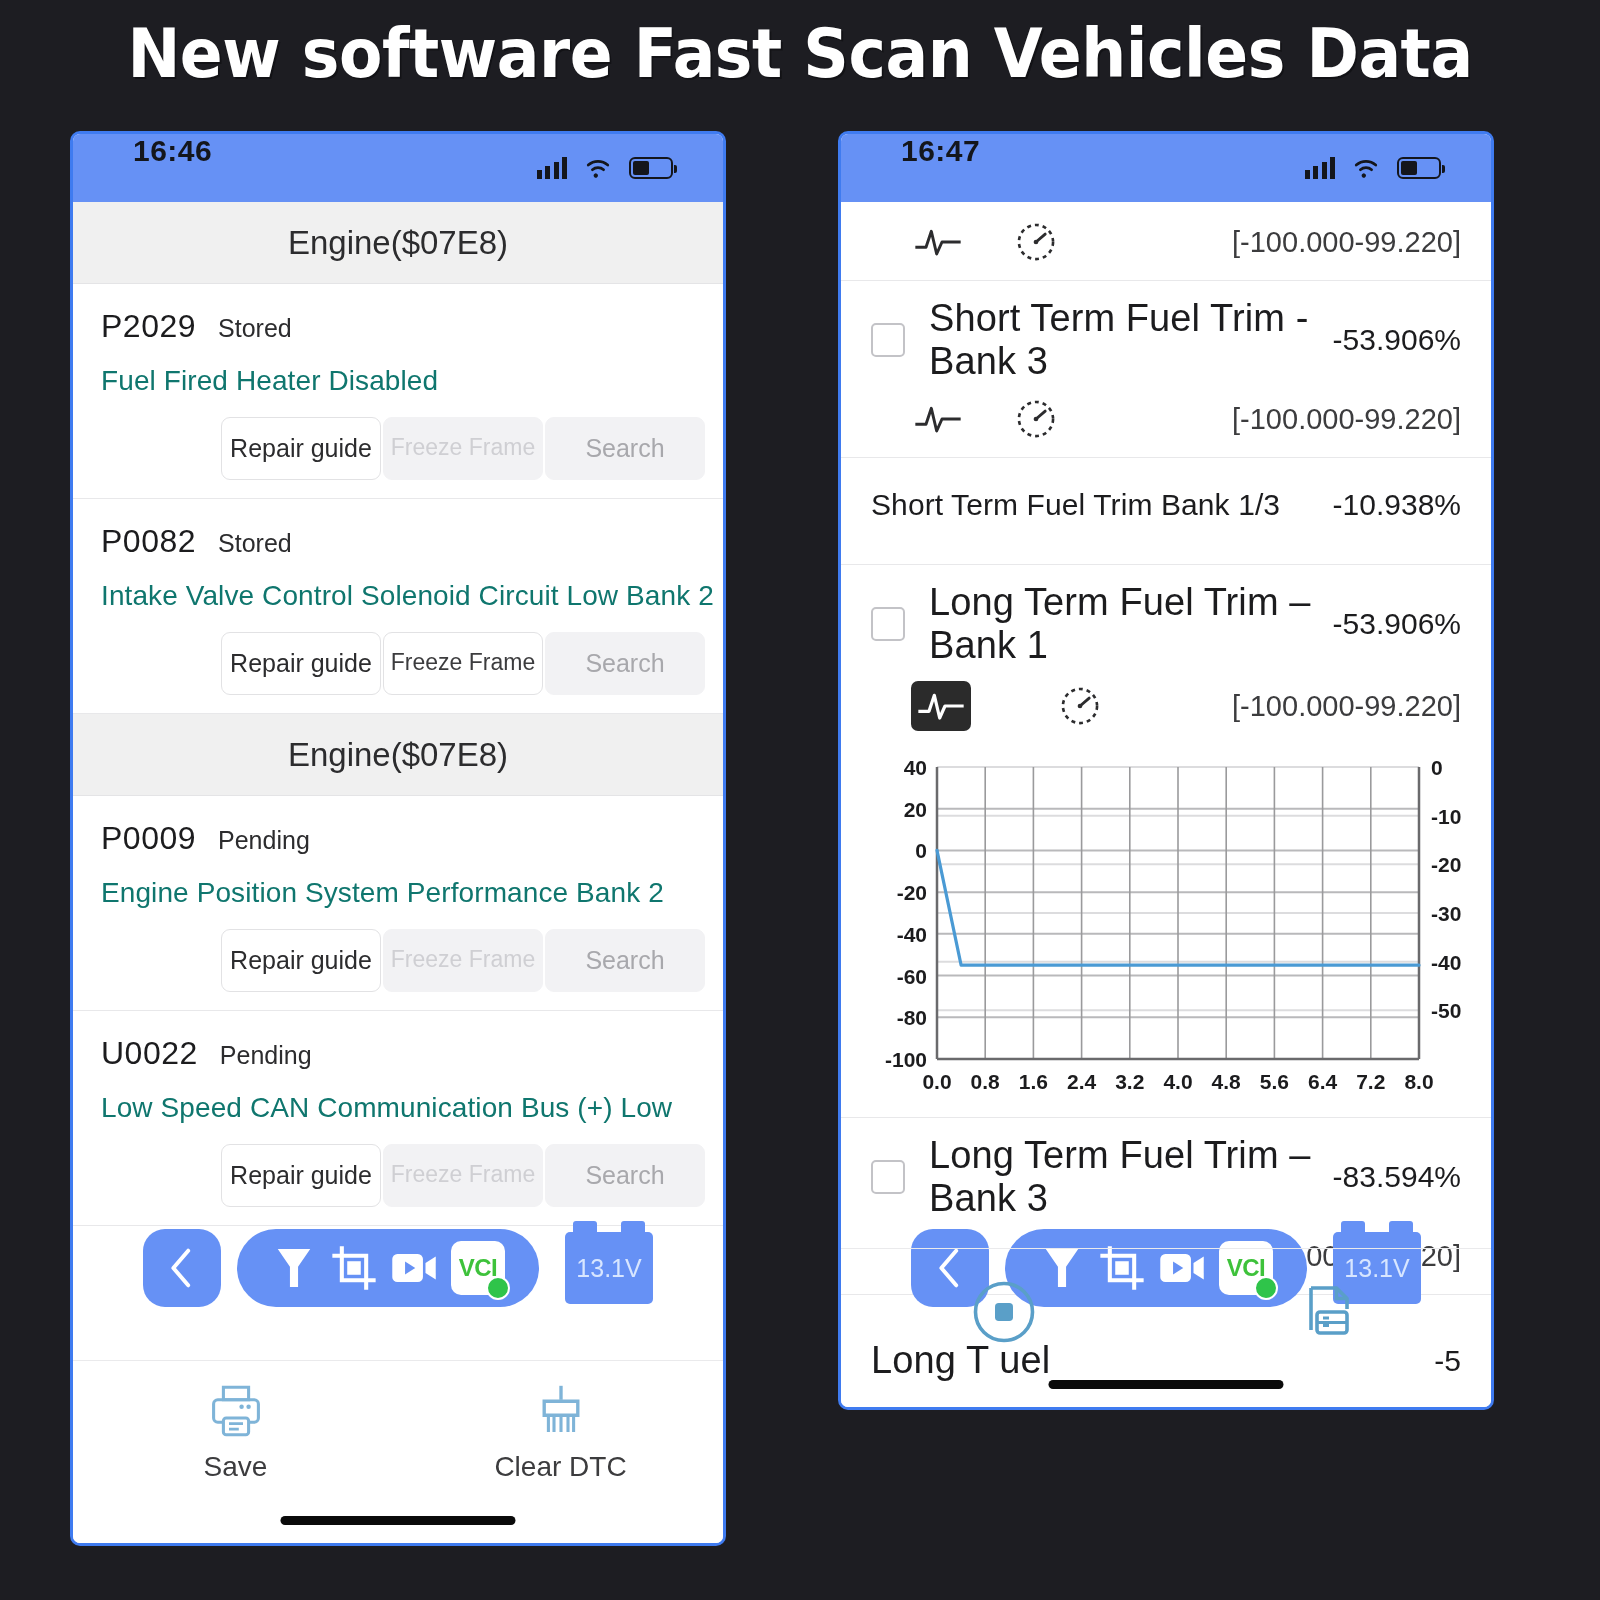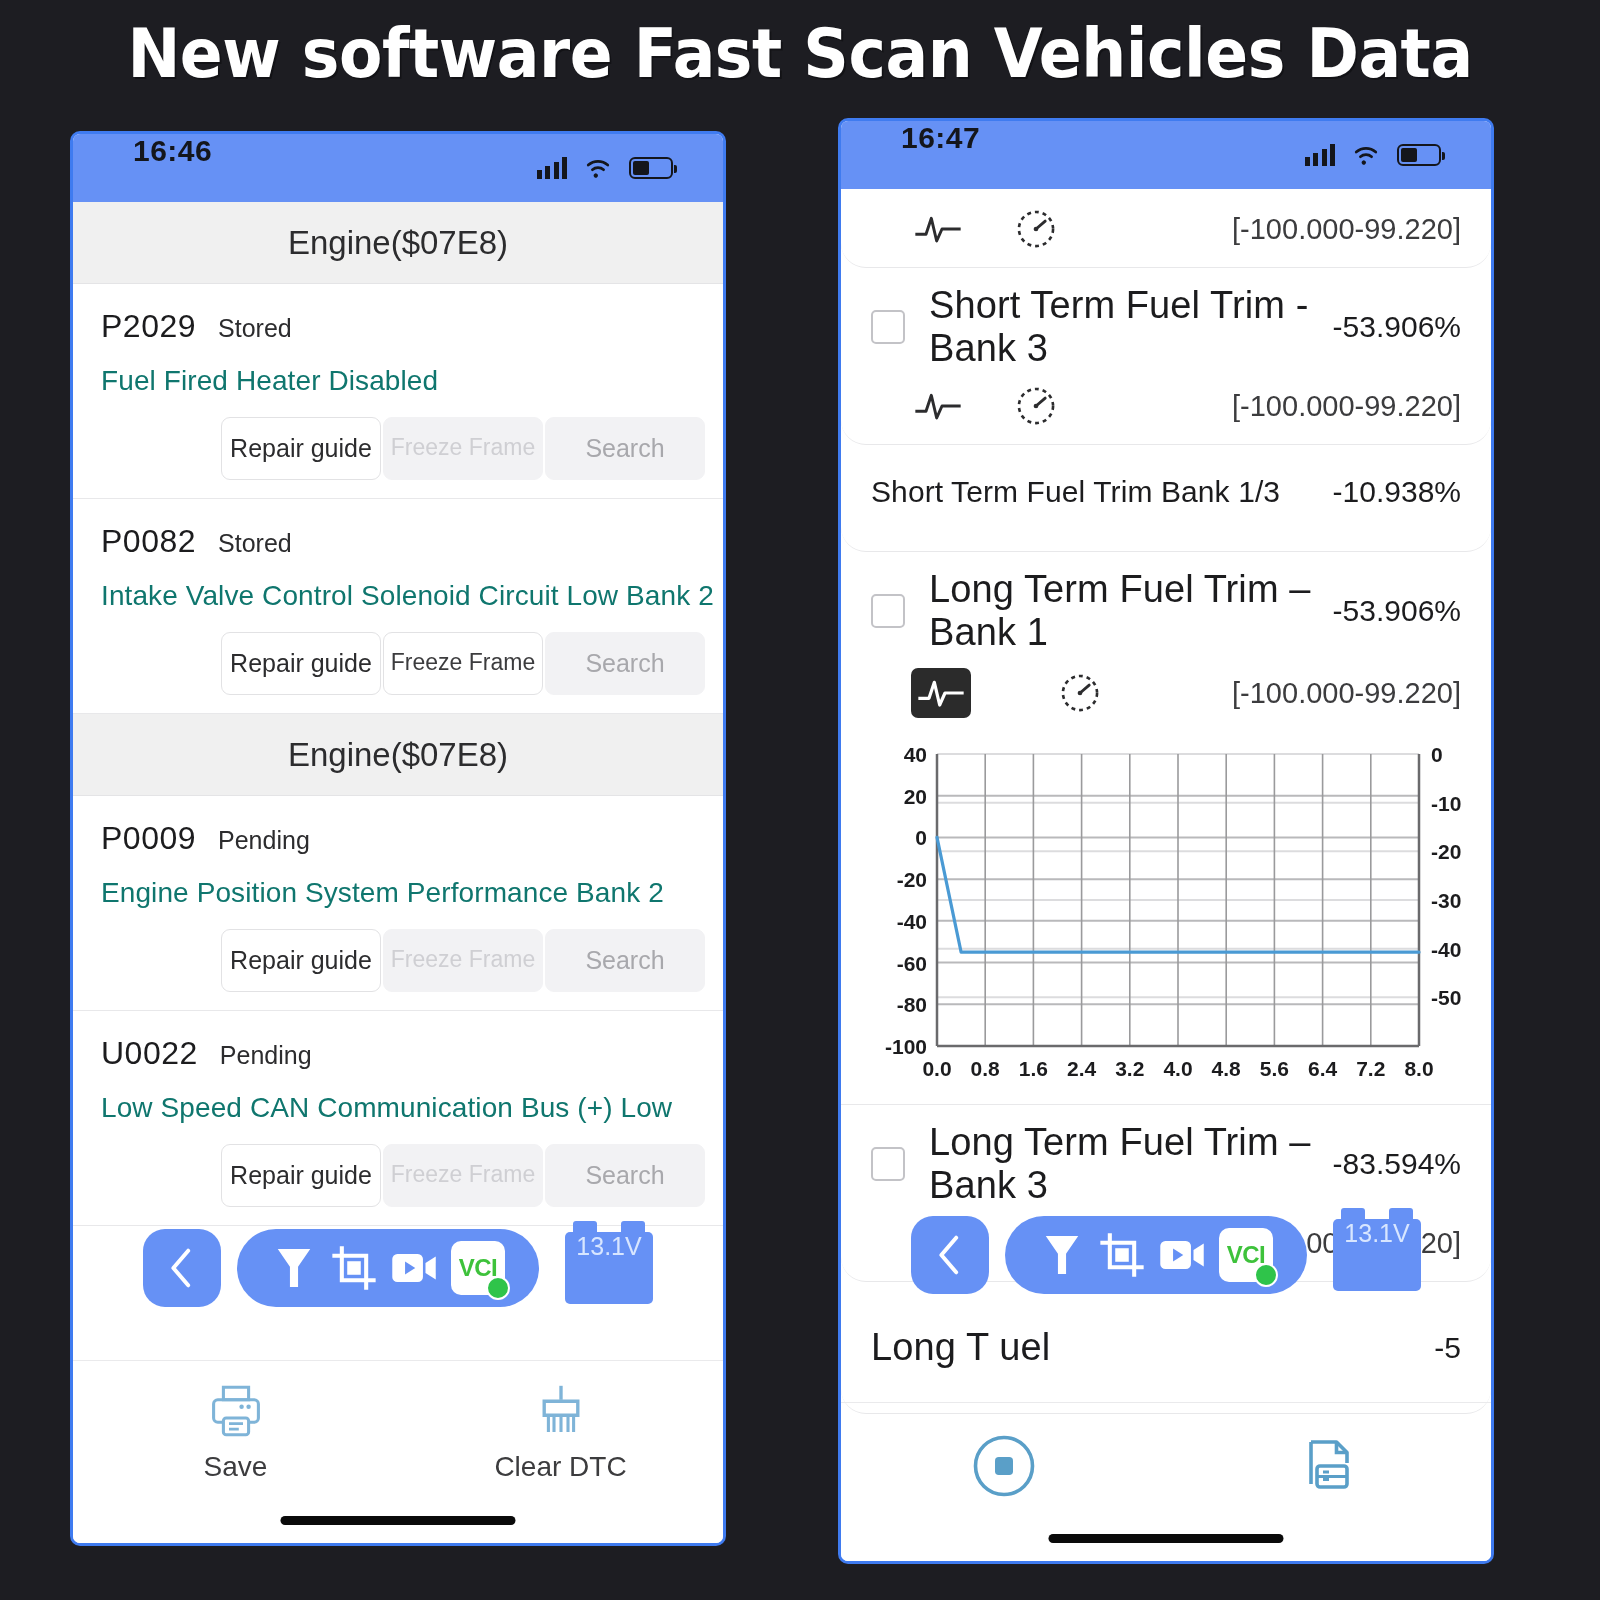--- a/index.html
+++ b/index.html
@@ -27,21 +27,21 @@
 
   
   .phone {
     position: absolute;
     background: #ffffff;
     border: 3px solid #3f7bf0;
     border-radius: 10px;
     overflow: hidden;
   }
   #phone-left  { left: 70px;  top: 131px; width: 656px; height: 1415px; }
-  #phone-right { left: 838px; top: 118px; width: 656px; height: 1446px; }
+  #phone-right { left: 838px; top: 131px; width: 656px; height: 1279px; }
 
   .statusbar {
     height: 68px; background: #6691f5;
     display: flex; justify-content: space-between;
     padding: 0 50px 0 60px;
   }
   .status-time {
     color: #14161c; font-size: 30px; font-weight: bold;
     letter-spacing: 0.5px;
   }
@@ -107,21 +107,21 @@
     position:relative;
   }
   .fb-vci span { color:#3ec23b; font-size:24px; font-weight:bold; letter-spacing:-0.5px; }
   .fb-vci::after {
     content:""; position:absolute; right:-5px; bottom:-5px;
     width:20px; height:20px; border-radius:50%; background:#2fc44a;
     border:2px solid #fff;
   }
   .fb-batt {
     width:88px; height:72px; background:#6691f5; border-radius:5px;
-    display:flex; justify-content:center; position:relative;
+    display:flex; align-items:center; justify-content:center; position:relative;
     margin-left:10px; pointer-events:auto;
   }
   .fb-batt::before, .fb-batt::after {
     content:""; position:absolute; top:-11px; width:24px; height:11px;
     background:#6691f5; border-radius:3px 3px 0 0;
   }
   .fb-batt::before { left:8px; }
   .fb-batt::after  { right:8px; }
   .fb-batt b { color:#d8e6ff; font-size:25px; font-weight:normal; }
 
@@ -132,21 +132,21 @@
   }
   .bn-item { flex:1; display:flex; flex-direction:column; align-items:center; gap:12px; }
   .bn-item span { font-size:28px; color:#3c3c3e; }
 
   .home-ind {
     position:absolute; left:50%; transform:translateX(-50%);
     bottom:18px; width:235px; height:9px; background:#0a0a0a; border-radius:6px;
   }
 
   
-  .ld-row { border-bottom:1px solid #e8e8ea; padding: 16px 30px 16px 30px; border-radius: 25px; }
+  .ld-row { border-bottom:1px solid #e8e8ea; padding: 16px 30px 16px 30px; }
   .ld-line1 { display:flex; align-items:center; }
   .ld-cb {
     width:34px; height:34px; border:2px solid #c3c3c7; border-radius:5px;
     margin-right:24px; flex:none; background:#fff;
   }
   .ld-name { font-size:38px; color:#1c1c1e; flex:1; letter-spacing:0.1px; }
   .ld-val  { font-size:30px; color:#1c1c1e; white-space:nowrap; }
   .ld-line2 { display:flex; align-items:center; margin-top:14px; padding-left:40px; }
   .ld-ic { width:54px; height:44px; display:flex; align-items:center; justify-content:center; margin-right:44px; }
   .ld-ic.active { background:#2b2b2b; border-radius:7px; width:60px; height:50px; }

